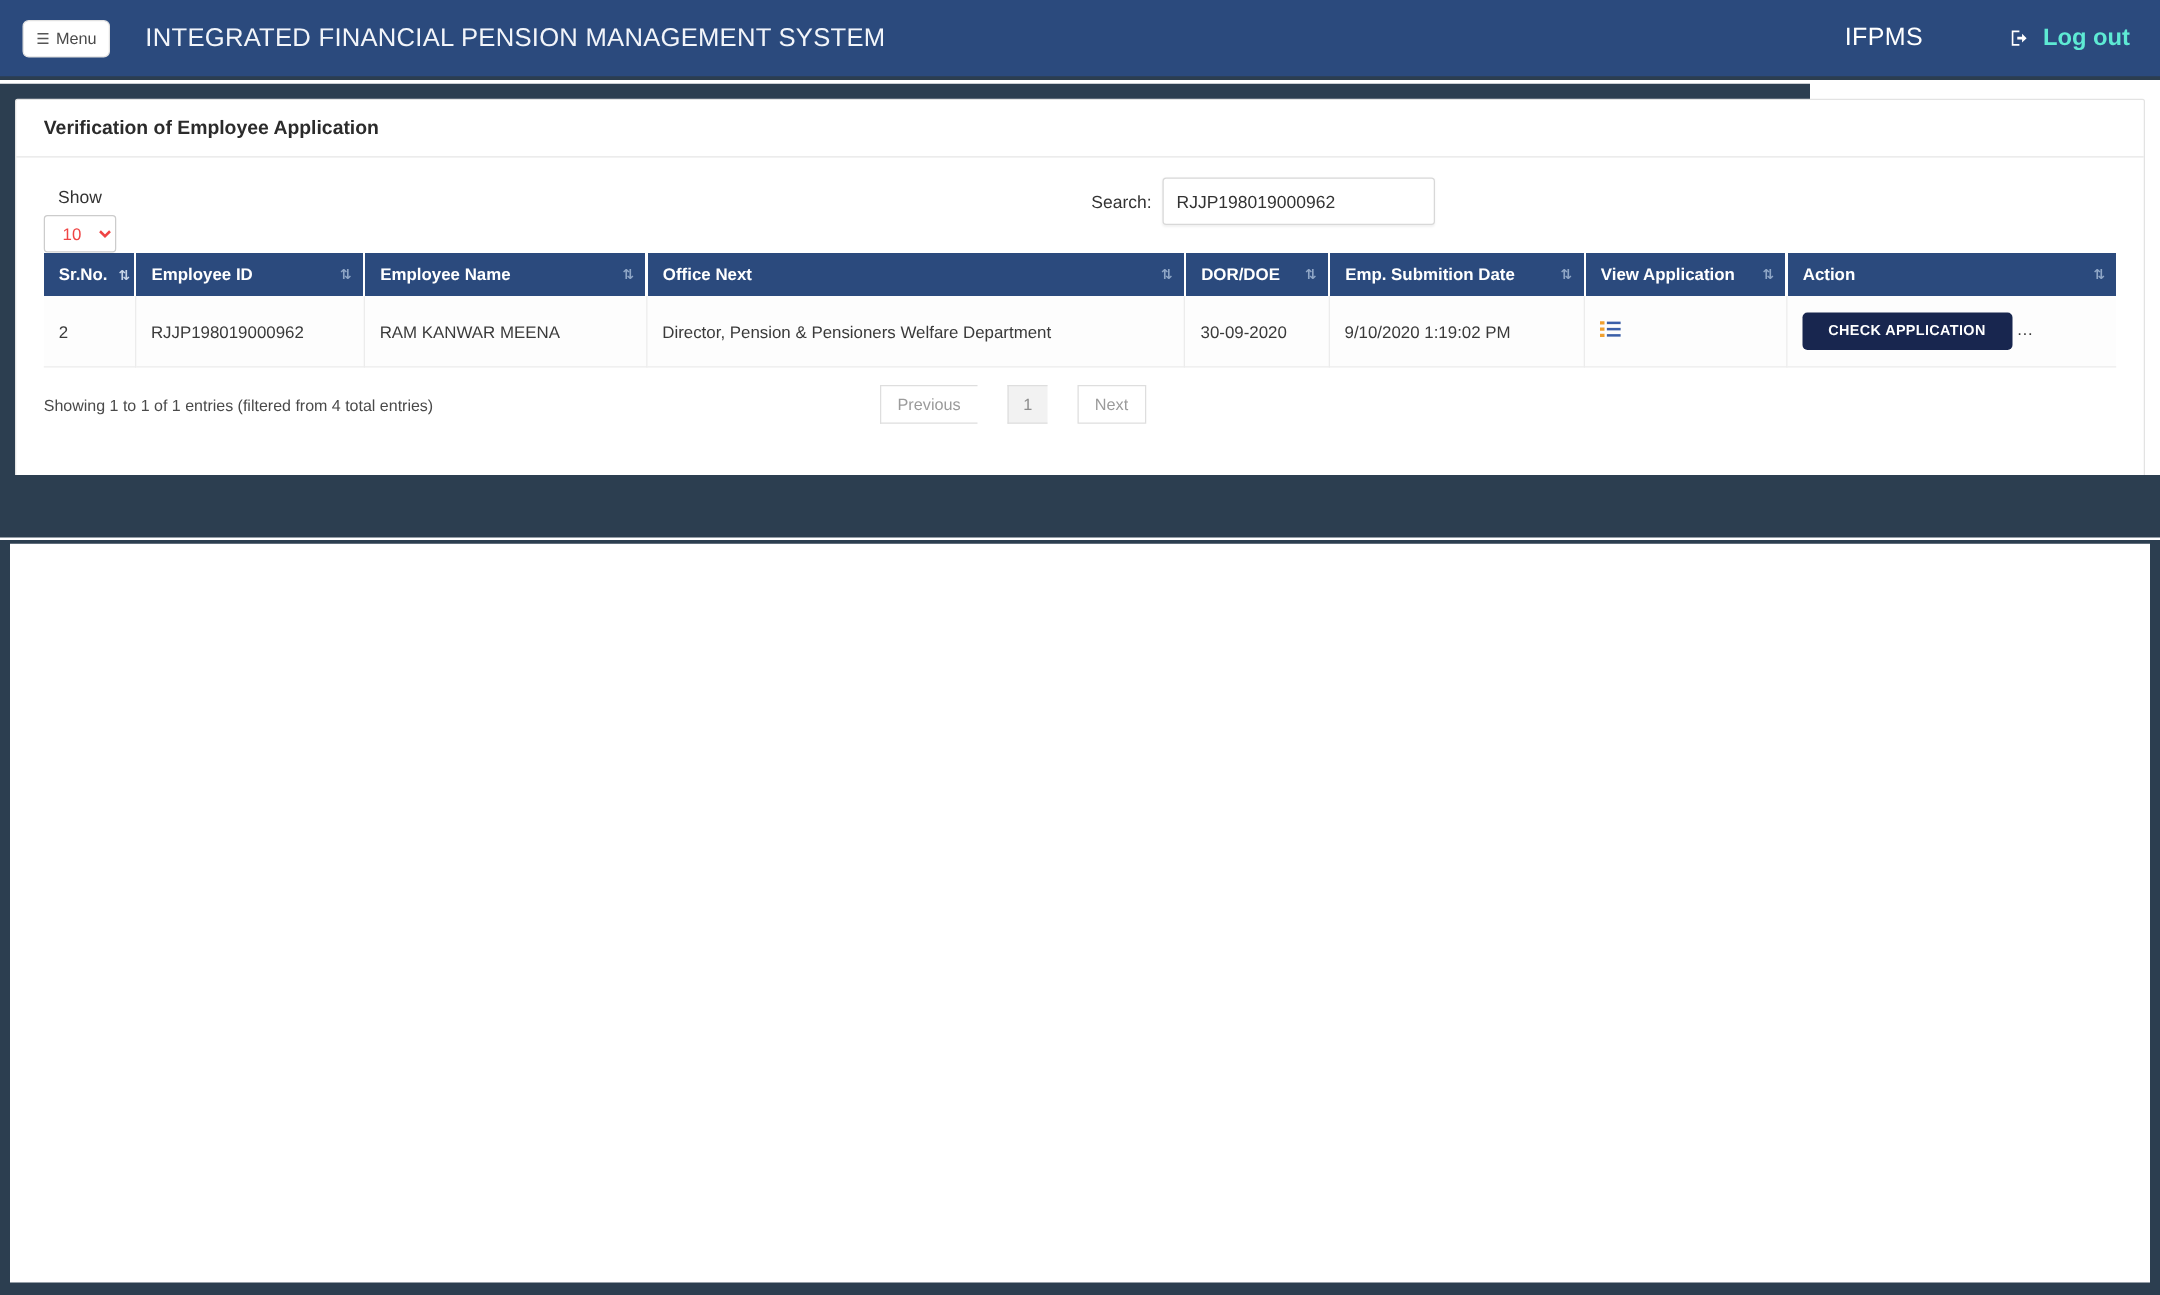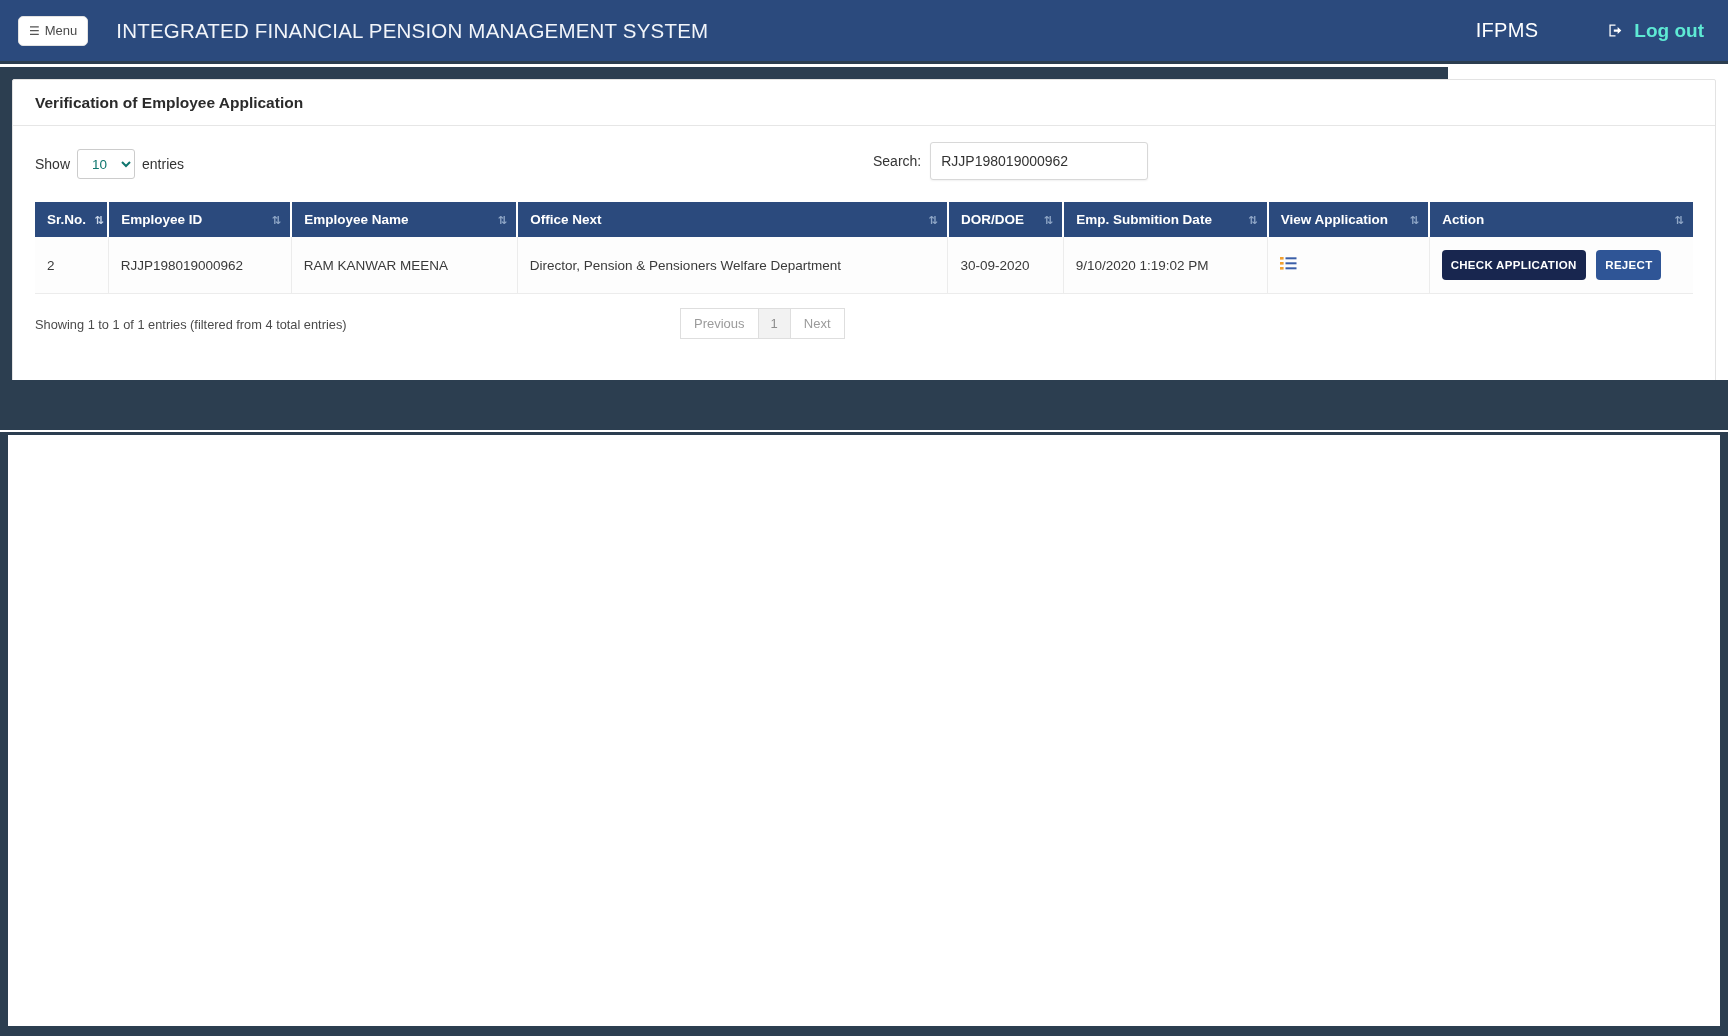--- a/index.html
+++ b/index.html
@@ -120,30 +120,31 @@
     position: relative;
     height: 46px;
   }
   .length-ctl {
     display: flex;
     align-items: center;
     gap: 7px;
     font-size: 14px;
     color: #333;
     padding-top: 7px;
+    flex-direction: column;
   }
   .length-select {
     height: 30px;
     width: 58px;
     font-size: 13.5px;
     padding: 2px 4px 2px 10px;
     border: 1px solid #ccc;
     border-radius: 3px;
     background: #fff;
-    color: #0f766e;
+    color: #ef4444;
     font-family: "Liberation Sans", sans-serif;
   }
   .search-ctl {
     position: absolute;
     left: 838px;
     top: 0;
     display: flex;
     align-items: center;
     gap: 9px;
     font-size: 14px;
@@ -219,21 +220,21 @@
 
   
   .btn {
     display: inline-block;
     border: none;
     border-radius: 4px;
     color: #ffffff;
     font-size: 11.5px;
     font-weight: bold;
     letter-spacing: 0.3px;
-    padding: 9px 9px;
+    padding: 9px 21px;
     cursor: pointer;
     font-family: "Liberation Sans", sans-serif;
     white-space: nowrap;
   }
   .btn-check { background: #18264f; }
   .btn-reject { background: #2f5596; margin-left: 7px; }
 
   
   .table-footer {
     display: flex;
@@ -255,20 +256,21 @@
   .pg {
     border: 1px solid #dedede;
     border-right: none;
     background: #ffffff;
     color: #9b9b9b;
     font-size: 13px;
     padding: 6px 13px;
     cursor: pointer;
     font-family: "Liberation Sans", sans-serif;
     line-height: 17px;
+    margin-left: 24px;
   }
   .pg:last-child { border-right: 1px solid #dedede; }
   .pg.current { background: #f2f2f2; color: #8d8d8d; padding: 6px 12px; }
 
   
   .dark-band {
     position: absolute;
     left: 0; top: 380px;
     width: 1728px;
     height: 50px;

